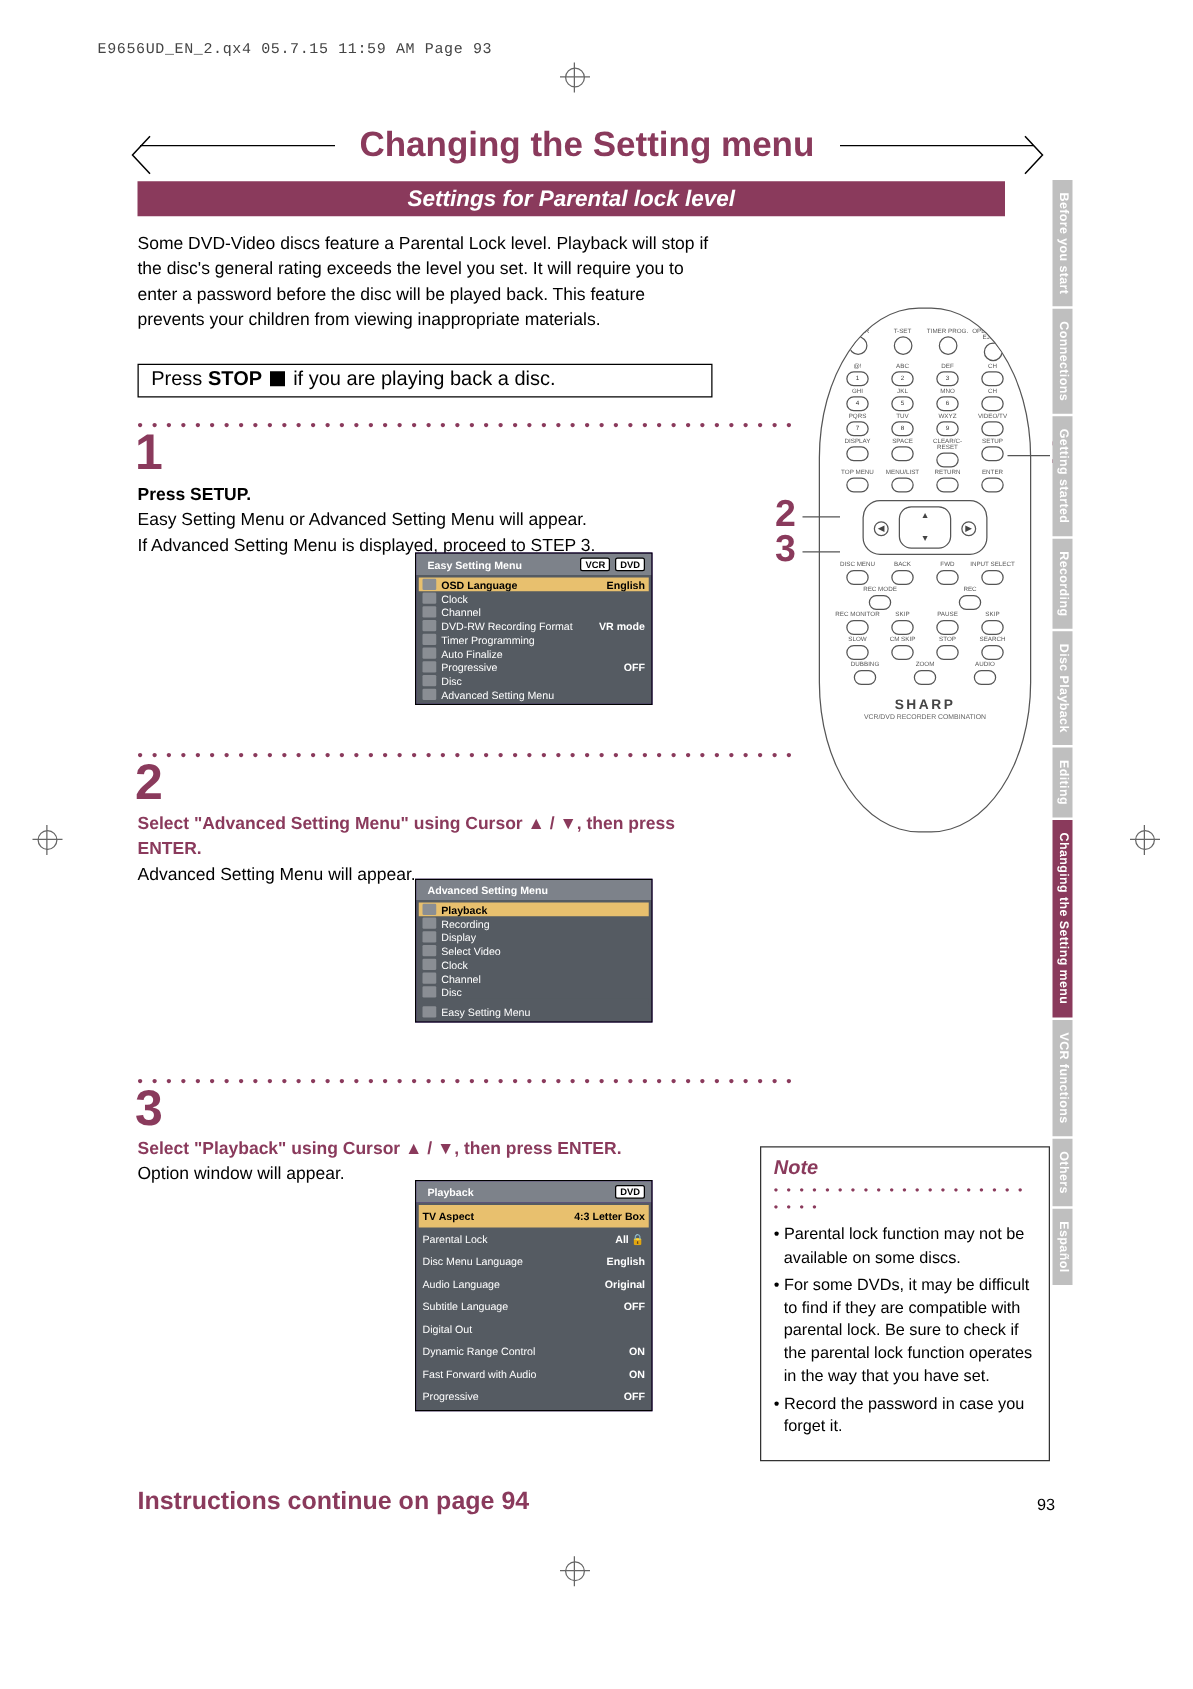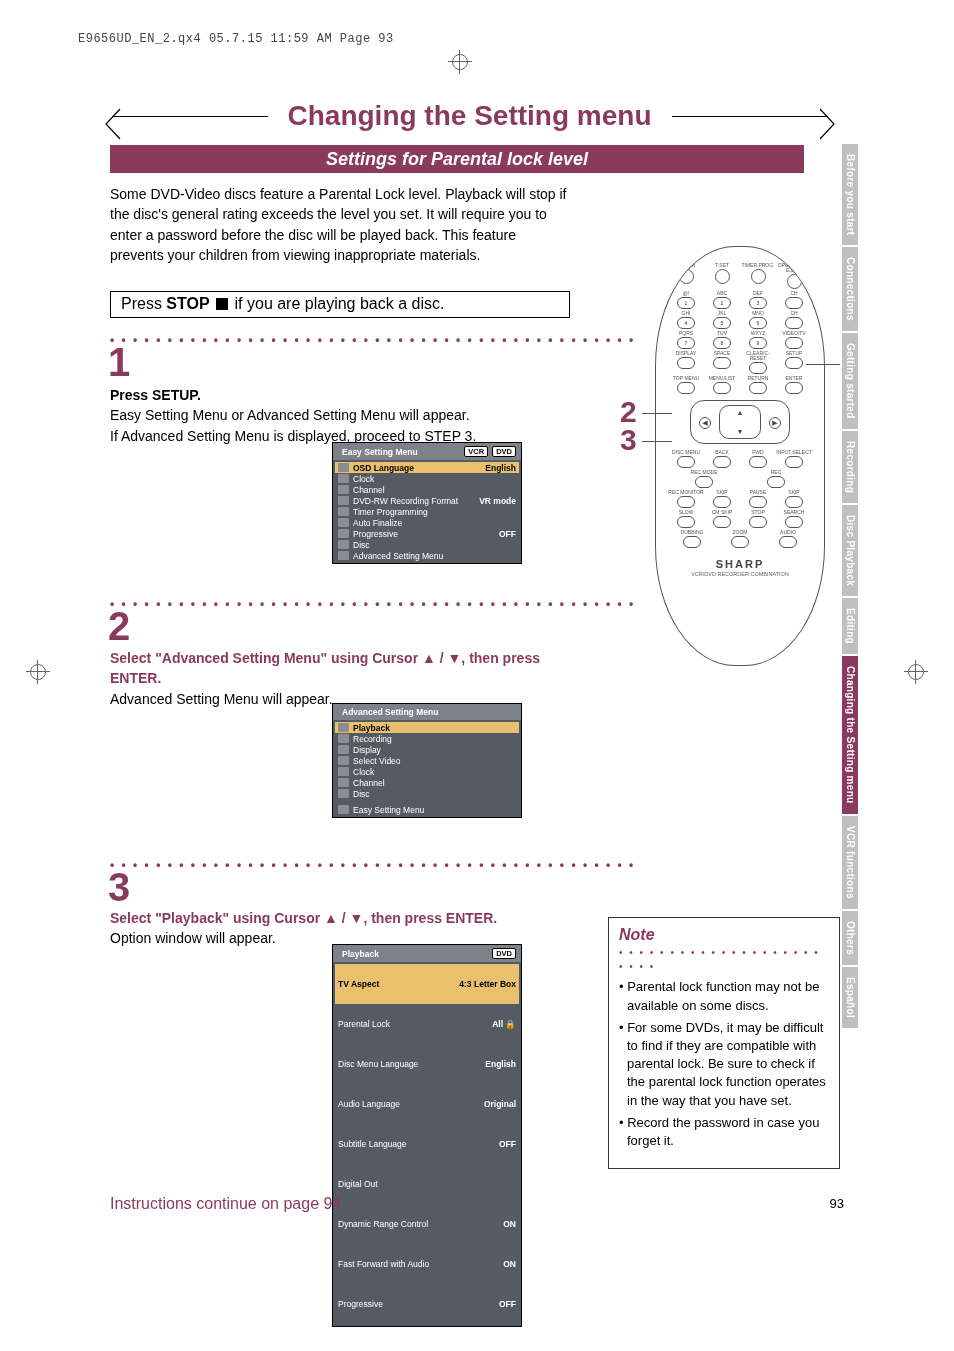--- a/index.html
+++ b/index.html
@@ -160,21 +160,21 @@
   }
   .menu-row .mlabel { flex:1; }
   .menu-row .mval { color:#fff; font-weight:bold; }
   .menu-row.sel .mval { color:#000; }
   .menu-row.sep { height:5px; background:var(--menudark); }
   .menu-table {
     background: var(--menudark);
     padding:2px;
   }
   .menu-table .trow {
-    display:flex; padding:15px 3px; font-size:8.5px;
+    display:flex; padding:4px 3px; font-size:8.5px;
   }
   .menu-table .trow .tlabel { flex:1; }
   .menu-table .trow .tval { font-weight:bold; }
   .menu-table .trow.sel { background:#e8c06e; color:#000; font-weight:bold; }
 
   
   .remote-wrap {
     position:absolute;
     top: 246px;
     left: 635px;
@@ -260,22 +260,22 @@
     margin-bottom:4px;
   }
   .note-box ul { margin:0; padding-left:0; list-style:none; }
   .note-box li { text-indent:-8px; padding-left:8px; margin-bottom:4px; }
   .note-box li::before { content:"• "; }
 
   .instr-continue {
     position:absolute;
     left:110px;
     bottom:138px;
-    font-size:16px;
-    font-weight:normal;
+    font-size:20px;
+    font-weight:bold;
     color:var(--maroon);
   }
   .page-num {
     position:absolute;
     bottom:140px;
     right:110px;
     font-size:13px;
   }
 
   

